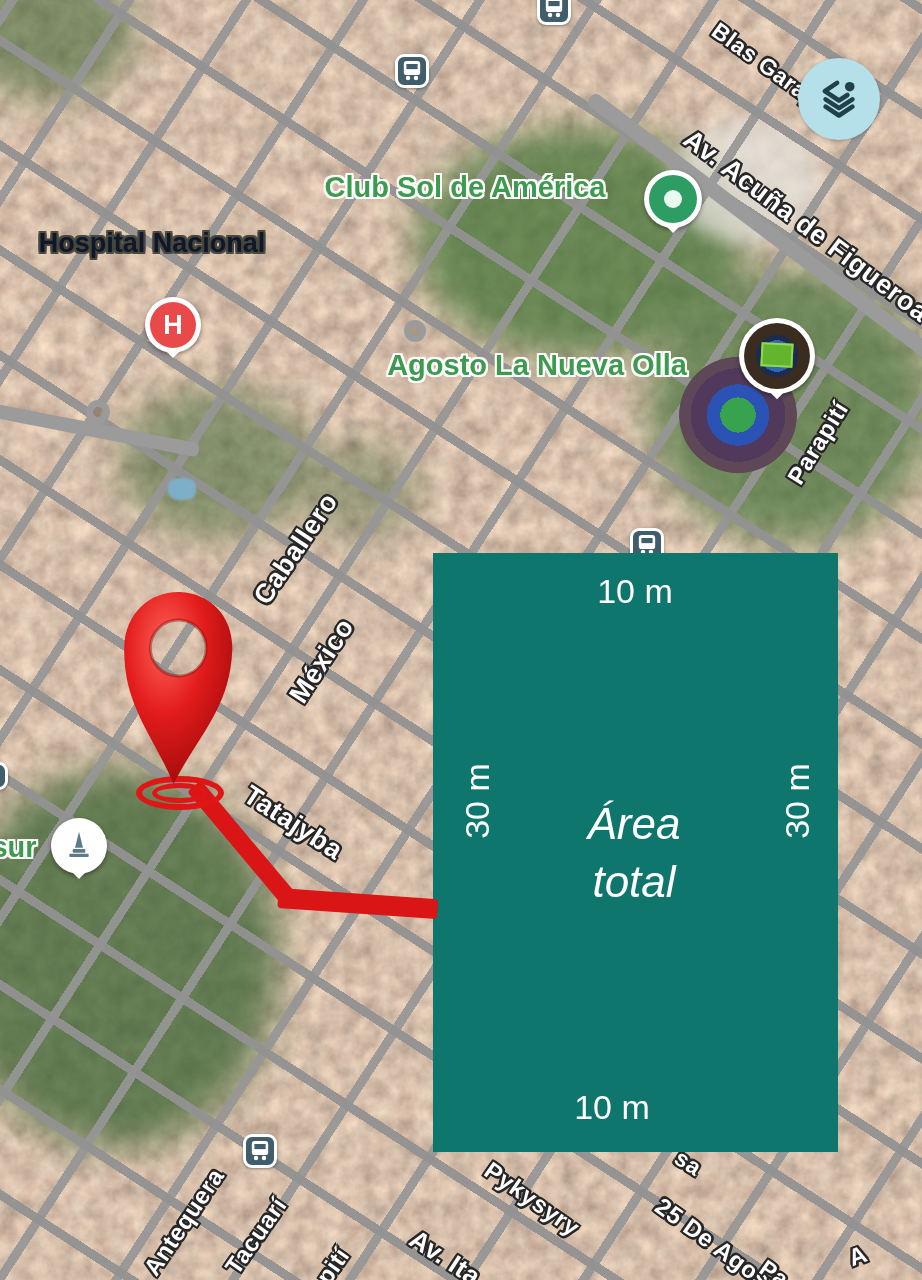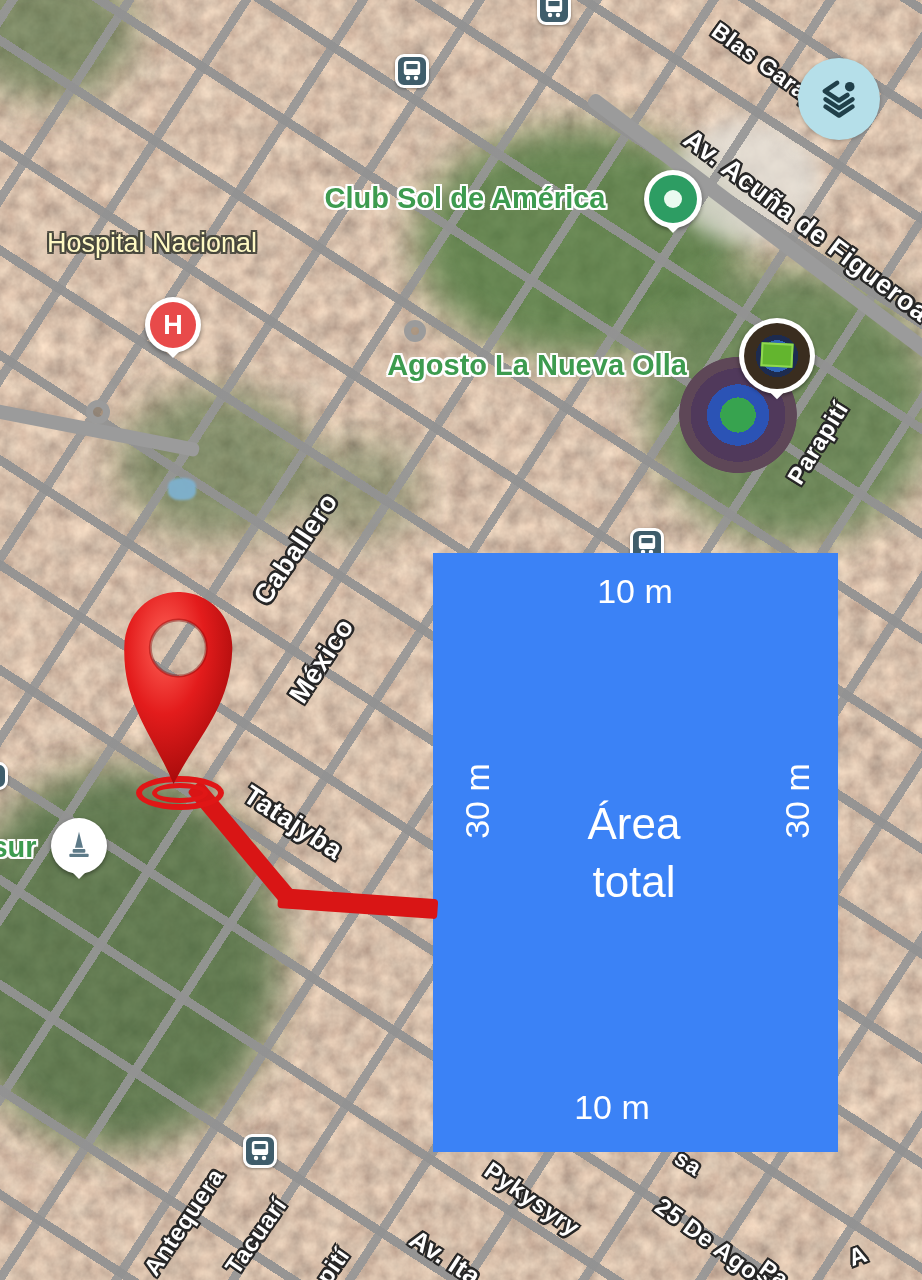--- a/index.html
+++ b/index.html
@@ -18,29 +18,29 @@
   .road{background:#9b9b9b;z-index:2;border-radius:6px;transform-origin:0 50%;}
   .roundabout{border:7px solid #9b9b9b;border-radius:50%;z-index:2;background:rgba(143,122,100,.6);}
   .pool{background:rgba(125,176,205,.95);border-radius:40%;z-index:2;filter:blur(1px);}
   .stadium{width:148px;height:146px;border-radius:50%;z-index:3;
     background:radial-gradient(closest-side,#37a34f 0 24%,#2b53b5 24% 42%,#50395b 42% 64%,#5e4757 64% 79%,rgba(94,71,87,0) 80%);}
   .lbl{transform:translate(-50%,-50%) rotate(var(--r,0deg));white-space:nowrap;z-index:4;}
   .street-label{color:#fff;font-weight:700;font-size:var(--fs,24px);letter-spacing:.5px;
     text-shadow:-2px -2px 0 #262626,2px -2px 0 #262626,-2px 2px 0 #262626,2px 2px 0 #262626,0 -2px 0 #262626,0 2px 0 #262626,-2px 0 0 #262626,2px 0 0 #262626;}
   .poi-label{color:#3d9b4f;font-weight:700;font-size:var(--fs,28px);z-index:5;
     text-shadow:-2px -2px 0 rgba(255,255,255,.95),2px -2px 0 rgba(255,255,255,.95),-2px 2px 0 rgba(255,255,255,.95),2px 2px 0 rgba(255,255,255,.95),0 -2px 0 rgba(255,255,255,.95),0 2px 0 rgba(255,255,255,.95),-2px 0 0 rgba(255,255,255,.95),2px 0 0 rgba(255,255,255,.95);}
-  .district-label{color:#fef9c3;font-weight:400;font-size:27px;text-align:left;line-height:1.35;z-index:5;
+  .district-label{color:#0f172a;font-weight:700;font-size:27px;text-align:left;line-height:1.35;z-index:5;
     text-shadow:-2px -2px 0 rgba(70,70,60,.9),2px -2px 0 rgba(70,70,60,.9),-2px 2px 0 rgba(70,70,60,.9),2px 2px 0 rgba(70,70,60,.9),0 -2px 0 rgba(70,70,60,.9),0 2px 0 rgba(70,70,60,.9),-2px 0 0 rgba(70,70,60,.9),2px 0 0 rgba(70,70,60,.9);}
   .marker{z-index:5;transform:translate(-50%,-50%);}
   .marker .disc{position:absolute;left:0;top:0;background:#fff;border-radius:50%;box-shadow:0 2px 4px rgba(0,0,0,.4);}
   .marker .tail{position:absolute;background:#fff;width:14px;height:14px;transform:rotate(45deg);}
   .busicon{width:34px;height:34px;border-radius:9px;background:#3f5d6b;border:3px solid #fff;z-index:5;transform:translate(-50%,-50%);box-shadow:0 1px 3px rgba(0,0,0,.4);}
-  .area-rect{left:433px;top:553px;width:405px;height:599px;background:#3b82f6;z-index:10;}
+  .area-rect{left:433px;top:553px;width:405px;height:599px;background:#0f766e;z-index:10;}
   .area-rect .atxt{color:#fff;transform:translate(-50%,-50%) rotate(var(--r,0deg));white-space:nowrap;font-size:34px;}
-  .area-center{color:#fff;font-size:44px;line-height:1.32;text-align:center;transform:translate(-50%,-50%);}
+  .area-center{color:#fff;font-size:44px;line-height:1.32;text-align:center;transform:translate(-50%,-50%);font-style:italic;}
   .redline{background:#d91515;z-index:11;transform-origin:0 50%;border-radius:4px;}
   .ripple{border-radius:50%;z-index:11;border-style:solid;border-color:#e01616;}
   .bigpin{z-index:12;}
   .layers-btn{left:798px;top:58px;width:82px;height:82px;border-radius:50%;background:#b5dfe9;z-index:20;
     display:flex;align-items:center;justify-content:center;box-shadow:0 1px 4px rgba(0,0,0,.25);}
   .layers-btn svg{position:static;}
 </style>
 </head>
 <body>
 
@@ -84,21 +84,21 @@
   <div class="lbl street-label" style="left:256px;top:1236px;--r:-55deg;--fs:24px;">Tacuarí</div>
   <div class="lbl street-label" style="left:333px;top:1266px;--r:-55deg;--fs:24px;">pití</div>
   <div class="lbl street-label" style="left:688px;top:1163px;--r:33deg;--fs:23px;">sa</div>
   <div class="lbl street-label" style="left:722px;top:1250px;--r:36deg;--fs:24px;">25 De Agosto</div>
   <div class="lbl street-label" style="left:774px;top:1274px;--r:35deg;--fs:23px;">Pa</div>
   <div class="lbl street-label" style="left:858px;top:1256px;--r:-20deg;--fs:24px;">A</div>
 
   <div class="lbl district-label" style="left:152px;top:243px;">
     <span style="position:static;display:block;">Hospital Nacional</span>
   </div>
-  <div class="lbl poi-label" style="left:465px;top:198px;--fs:29px;">Club Sol de América</div>
+  <div class="lbl poi-label" style="left:465px;top:187px;--fs:29px;">Club Sol de América</div>
   <div class="lbl poi-label" style="left:537px;top:365px;--fs:29px;">Agosto La Nueva Olla</div>
   <div class="lbl poi-label" style="left:14px;top:847px;--fs:29px;">sur</div>
 
   <div class="marker" style="left:173px;top:325px;width:56px;height:56px;">
     <div class="disc" style="width:56px;height:56px;"></div>
     <div class="tail" style="left:21px;top:44px;"></div>
     <div style="left:5px;top:5px;width:46px;height:46px;border-radius:50%;background:#e84a4a;display:flex;align-items:center;justify-content:center;color:#fff;font-weight:700;font-size:27px;">H</div>
   </div>
 
   <div class="marker" style="left:673px;top:199px;width:58px;height:58px;">

